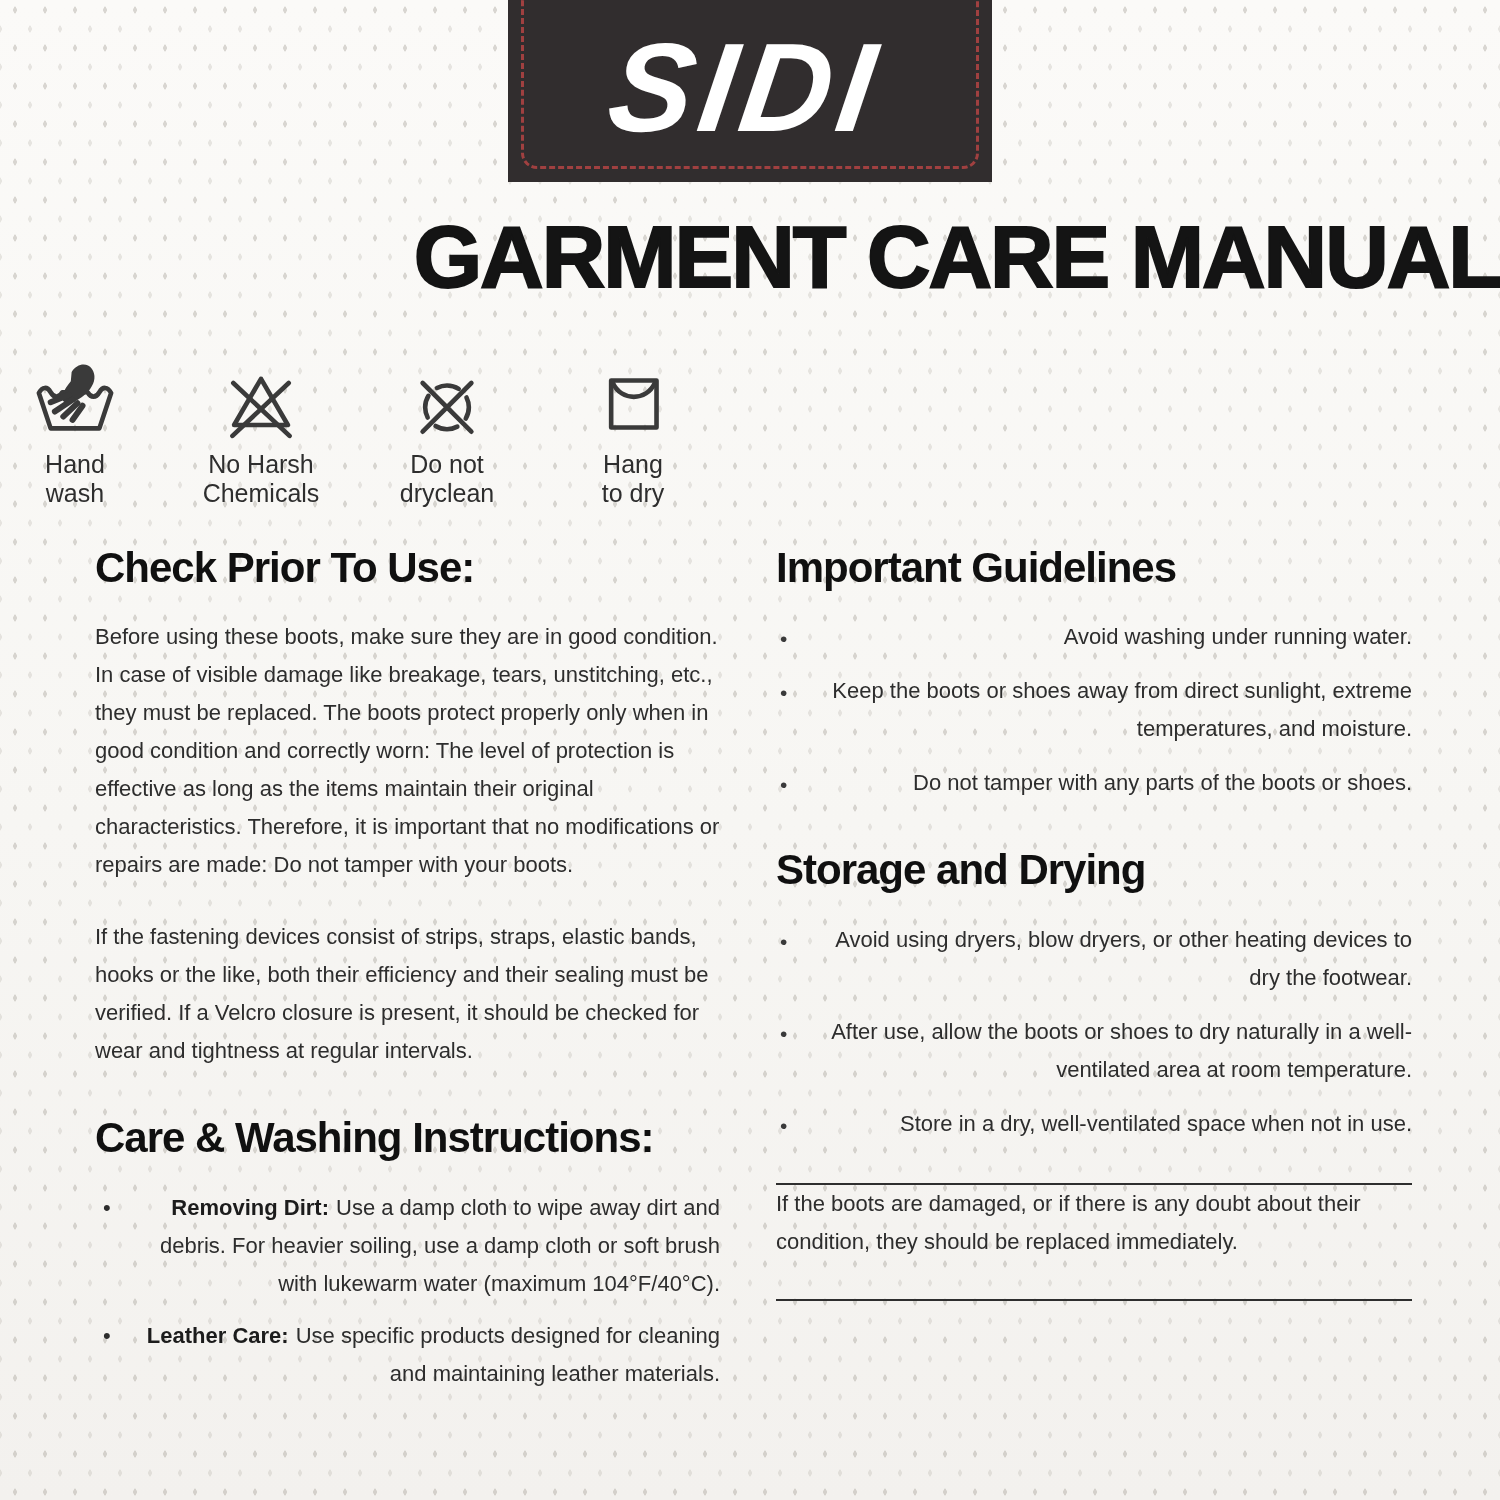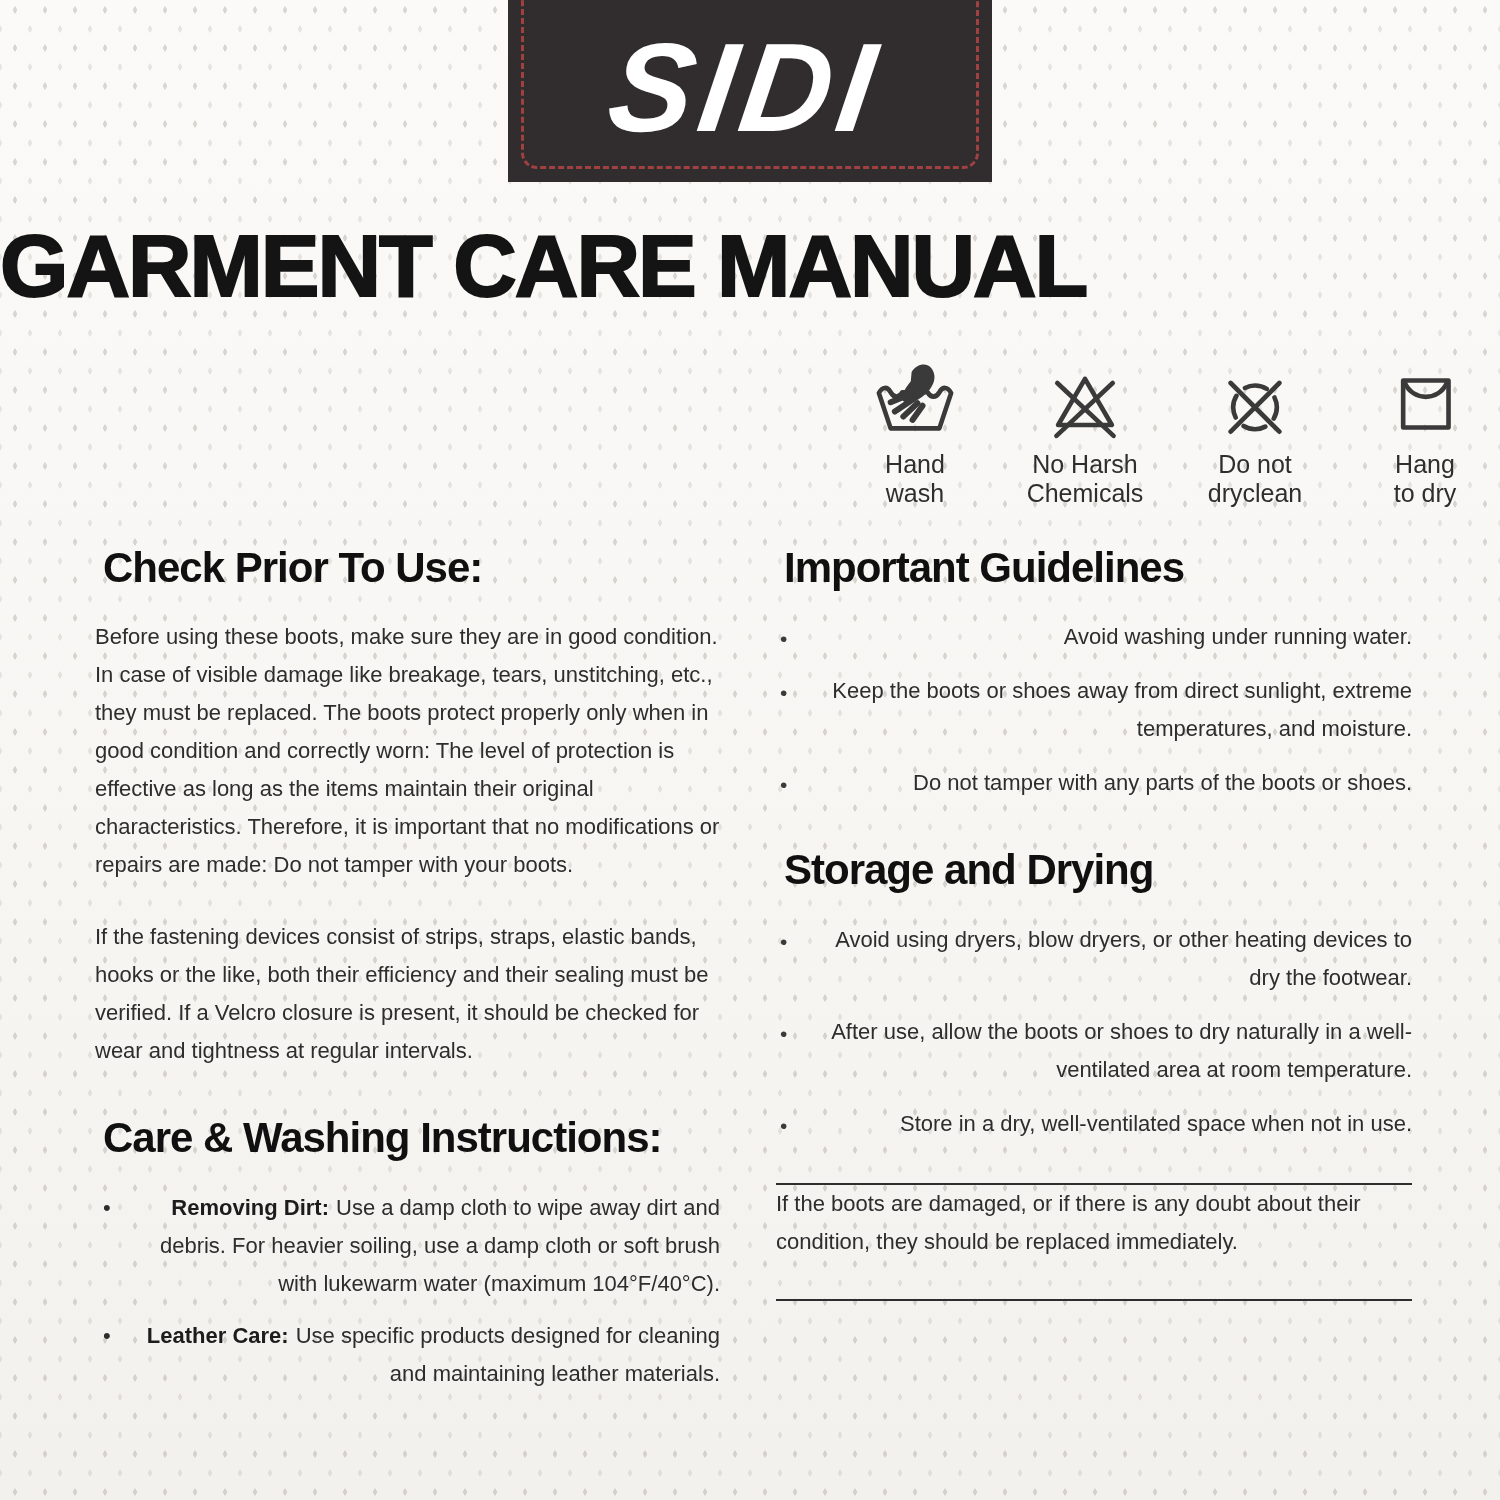--- a/index.html
+++ b/index.html
@@ -36,52 +36,52 @@
     font-size:126px; font-weight:900; font-style:italic;
     color:#ffffff; letter-spacing:6px;
     transform:skewX(-8deg);
     padding:0 10px 6px 0;
     line-height:1;
   }
 
   
   .title {
     position:absolute; top:213px; left:0; width:100%;
-    text-align:left;
+    text-align:right;
     font-size:88px; font-weight:900; line-height:1;
-    letter-spacing:-2px; color:#141414;margin-top:9px;
+    letter-spacing:-2px; color:#141414;
     -webkit-text-stroke:2px #141414;
   }
   .subtitle {
     position:absolute; top:303px; left:0; width:100%;
     text-align:center;
     font-size:43px; font-weight:400; letter-spacing:1px; color:#1f1f1f;
   }
 
   
   .icons-row {
     position:absolute; top:362px; left:0; width:100%;
-    display:flex; justify-content:flex-end; align-items:flex-start; gap:20px;
+    display:flex; justify-content:flex-start; align-items:flex-start; gap:36px;
   }
   .care-icon { display:flex; flex-direction:column; align-items:center; width:150px; }
   .care-icon svg { width:84px; height:84px; display:block; }
   .icon-label { margin-top:4px; text-align:center; font-size:25px; line-height:29px; color:#2e2e2e; }
 
   
   .columns {
     position:absolute; top:544px; left:95px; right:88px;
     display:flex; gap:56px;
   }
   .col-left  { width:625px; flex:0 0 auto; }
   .col-right { flex:1; }
 
   h2.sec {
     font-size:42px; font-weight:700; color:#101010;
     letter-spacing:-1px; line-height:1.15;
-    margin:0 0 26px 8px;
+    margin:0 0 26px 0;
   }
   h2.sec.later { margin-top:44px; }
 
   .body-text, li { font-size:22px; line-height:38px; color:#2d2d2d; }
   p.body-text { margin:0 0 34px 0; }
   p.body-text:last-child { margin-bottom:0; }
 
   ul.bullets { list-style:none; }
   ul.bullets li { position:relative; padding-left:36px; margin-bottom:14px;text-align:right; }
   ul.bullets li::before {

